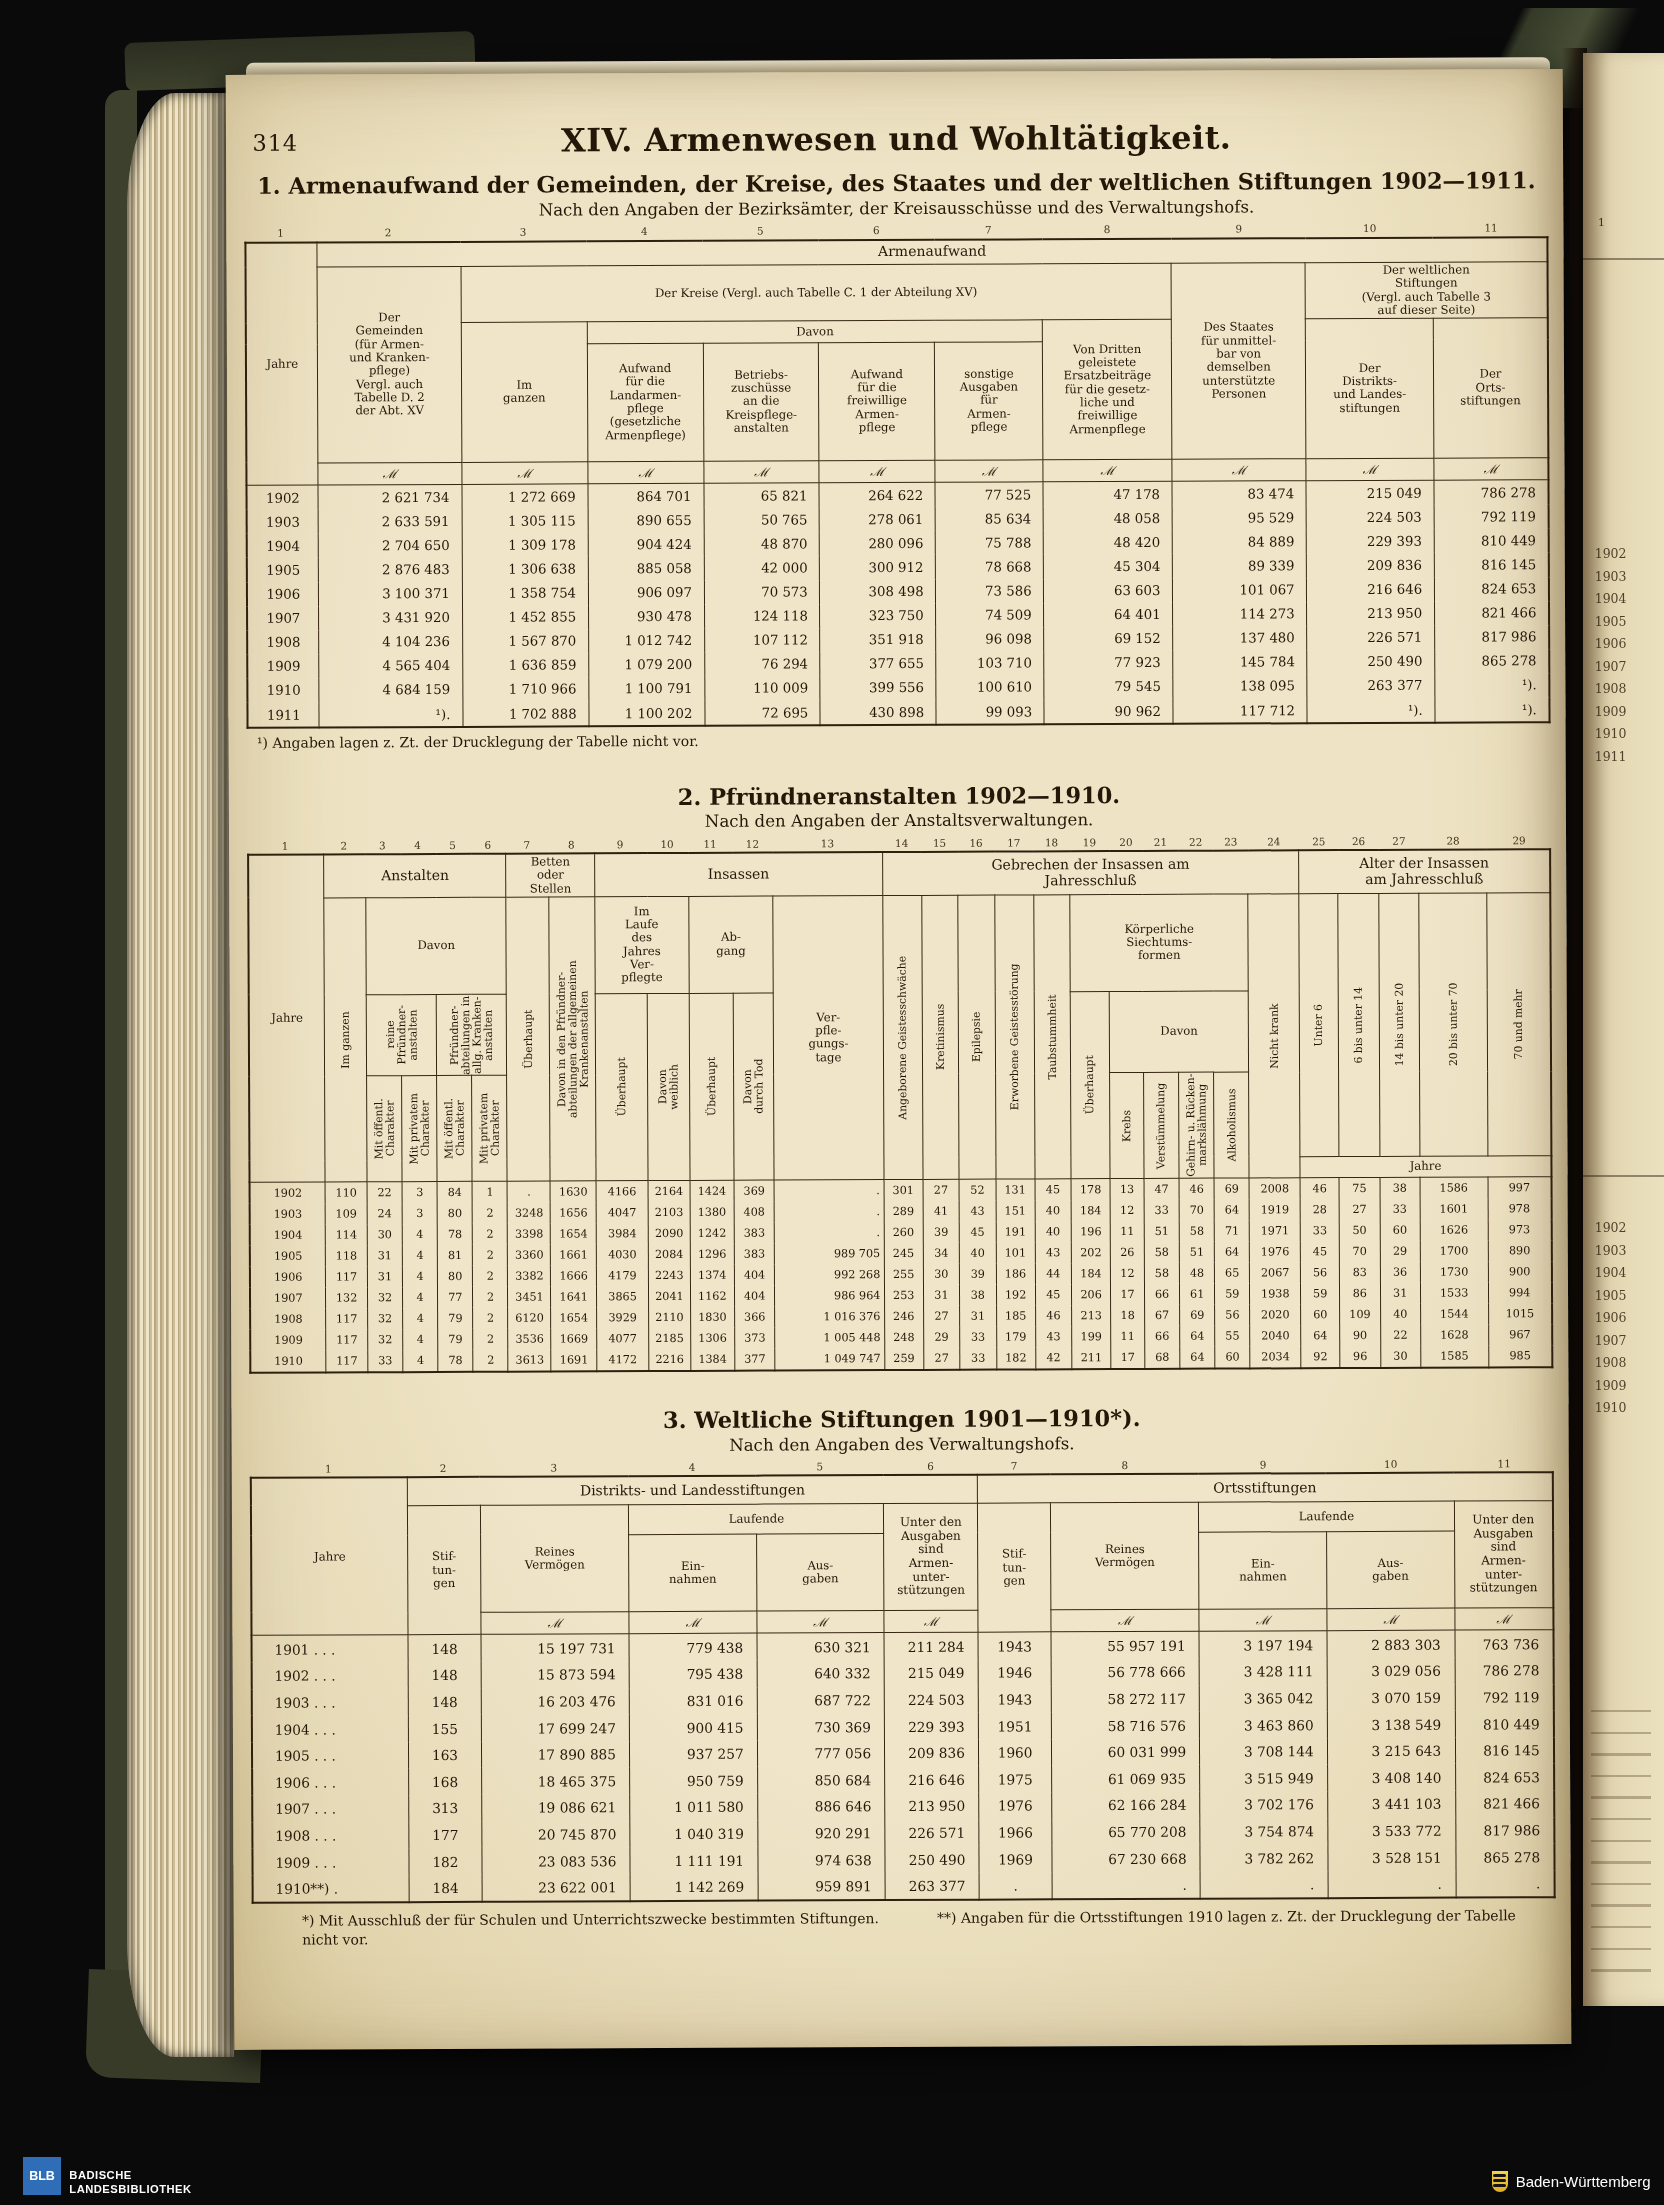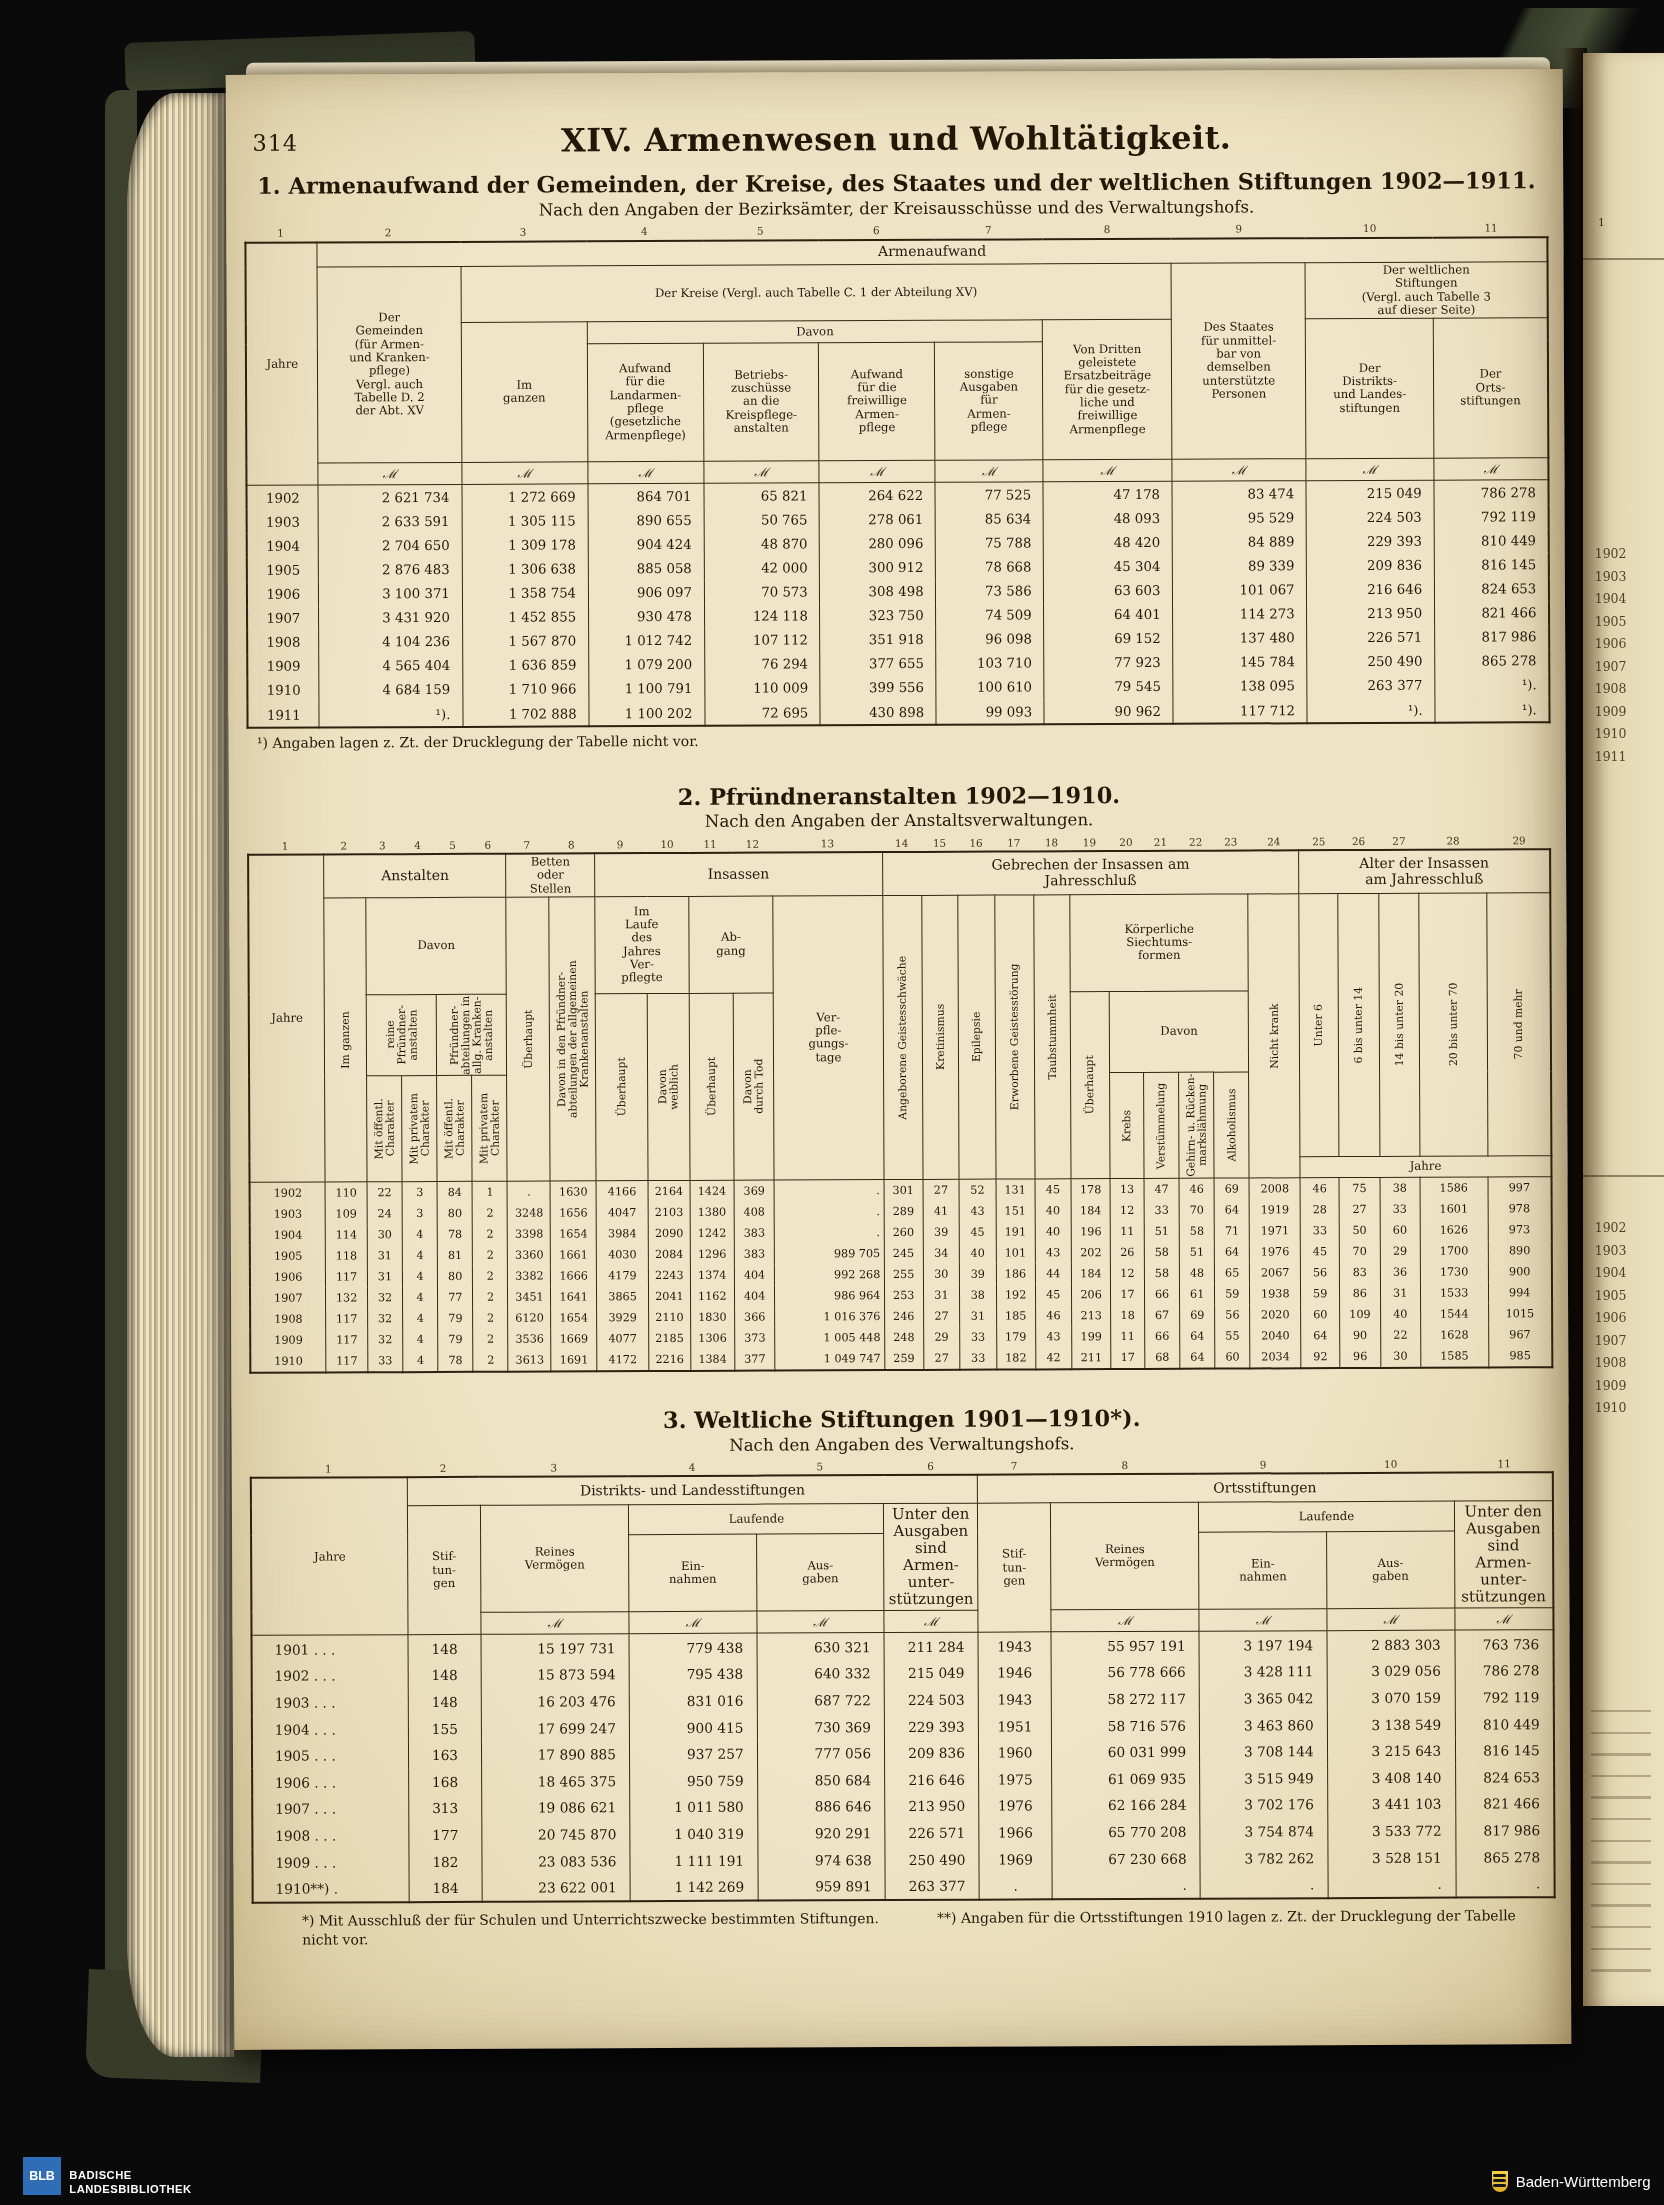--- a/index.html
+++ b/index.html
@@ -37,21 +37,21 @@
   .ttitle{margin:0 0 2.5px;text-align:center;font-size:22.5px;font-weight:700;}
   .tsub{text-align:center;font-size:16.6px;margin-bottom:5px;}
   
   table{border-collapse:collapse;table-layout:fixed;width:100%;}
   .numstrip{margin-bottom:0.8px;}
   .numstrip td{border:0;text-align:center;font-size:10.4px;color:#44311c;height:15px;padding:0;}
   .datatable{border:2.1px solid #2e1f0e;background:rgba(255,250,235,.12);}
   .datatable th,.datatable td{border:0.8px solid #37261264;border:0.8px solid #372612;padding:0.8px 1.7px;}
   .datatable th{font-weight:400;font-size:11.7px;line-height:1.14;text-align:center;vertical-align:middle;white-space:pre-line;}
   .datatable th.grp{font-size:14px;}
-  .datatable th.small{font-size:15px;border-radius:8px;}
+  .datatable th.small{font-size:12px;border-radius:8px;}
   .datatable tbody td{border-top:0;border-bottom:0;font-size:13.3px;}
   tr.mrow td{border-top:0.8px solid #372612;text-align:center;font-style:italic;font-size:12.5px;height:20px;}
   .rot{writing-mode:vertical-rl;transform:rotate(180deg);white-space:pre-line;margin:0 auto;line-height:1.05;font-size:10.8px;}
   
   .t1 tr.h1{height:25px}.t1 tr.h2{height:48px}.t1 tr.h3{height:21.6px}.t1 tr.h4{height:118px}
   .t1 tbody td{height:22.5px;text-align:right;padding-right:11.7px;}
   .t1 tbody td:first-child{text-align:center;padding-right:1.7px;}
   
   .t2 tr.h1{height:43px}.t2 tr.h2{height:97px}.t2 tr.h3{height:53px}.t2 tr.h4{height:80px}.t2 tr.h5{height:20px}
   .t2 tbody td{height:21px;font-size:11.2px;text-align:center;padding:0 0.8px;}
@@ -236,21 +236,21 @@
                 <td>786 278</td>
               </tr>
               <tr>
                 <td>1903</td>
                 <td>2 633 591</td>
                 <td>1 305 115</td>
                 <td>890 655</td>
                 <td>50 765</td>
                 <td>278 061</td>
                 <td>85 634</td>
-                <td>48 093</td>
+                <td>48 058</td>
                 <td>95 529</td>
                 <td>224 503</td>
                 <td>792 119</td>
               </tr>
               <tr>
                 <td>1904</td>
                 <td>2 704 650</td>
                 <td>1 309 178</td>
                 <td>904 424</td>
                 <td>48 870</td>

